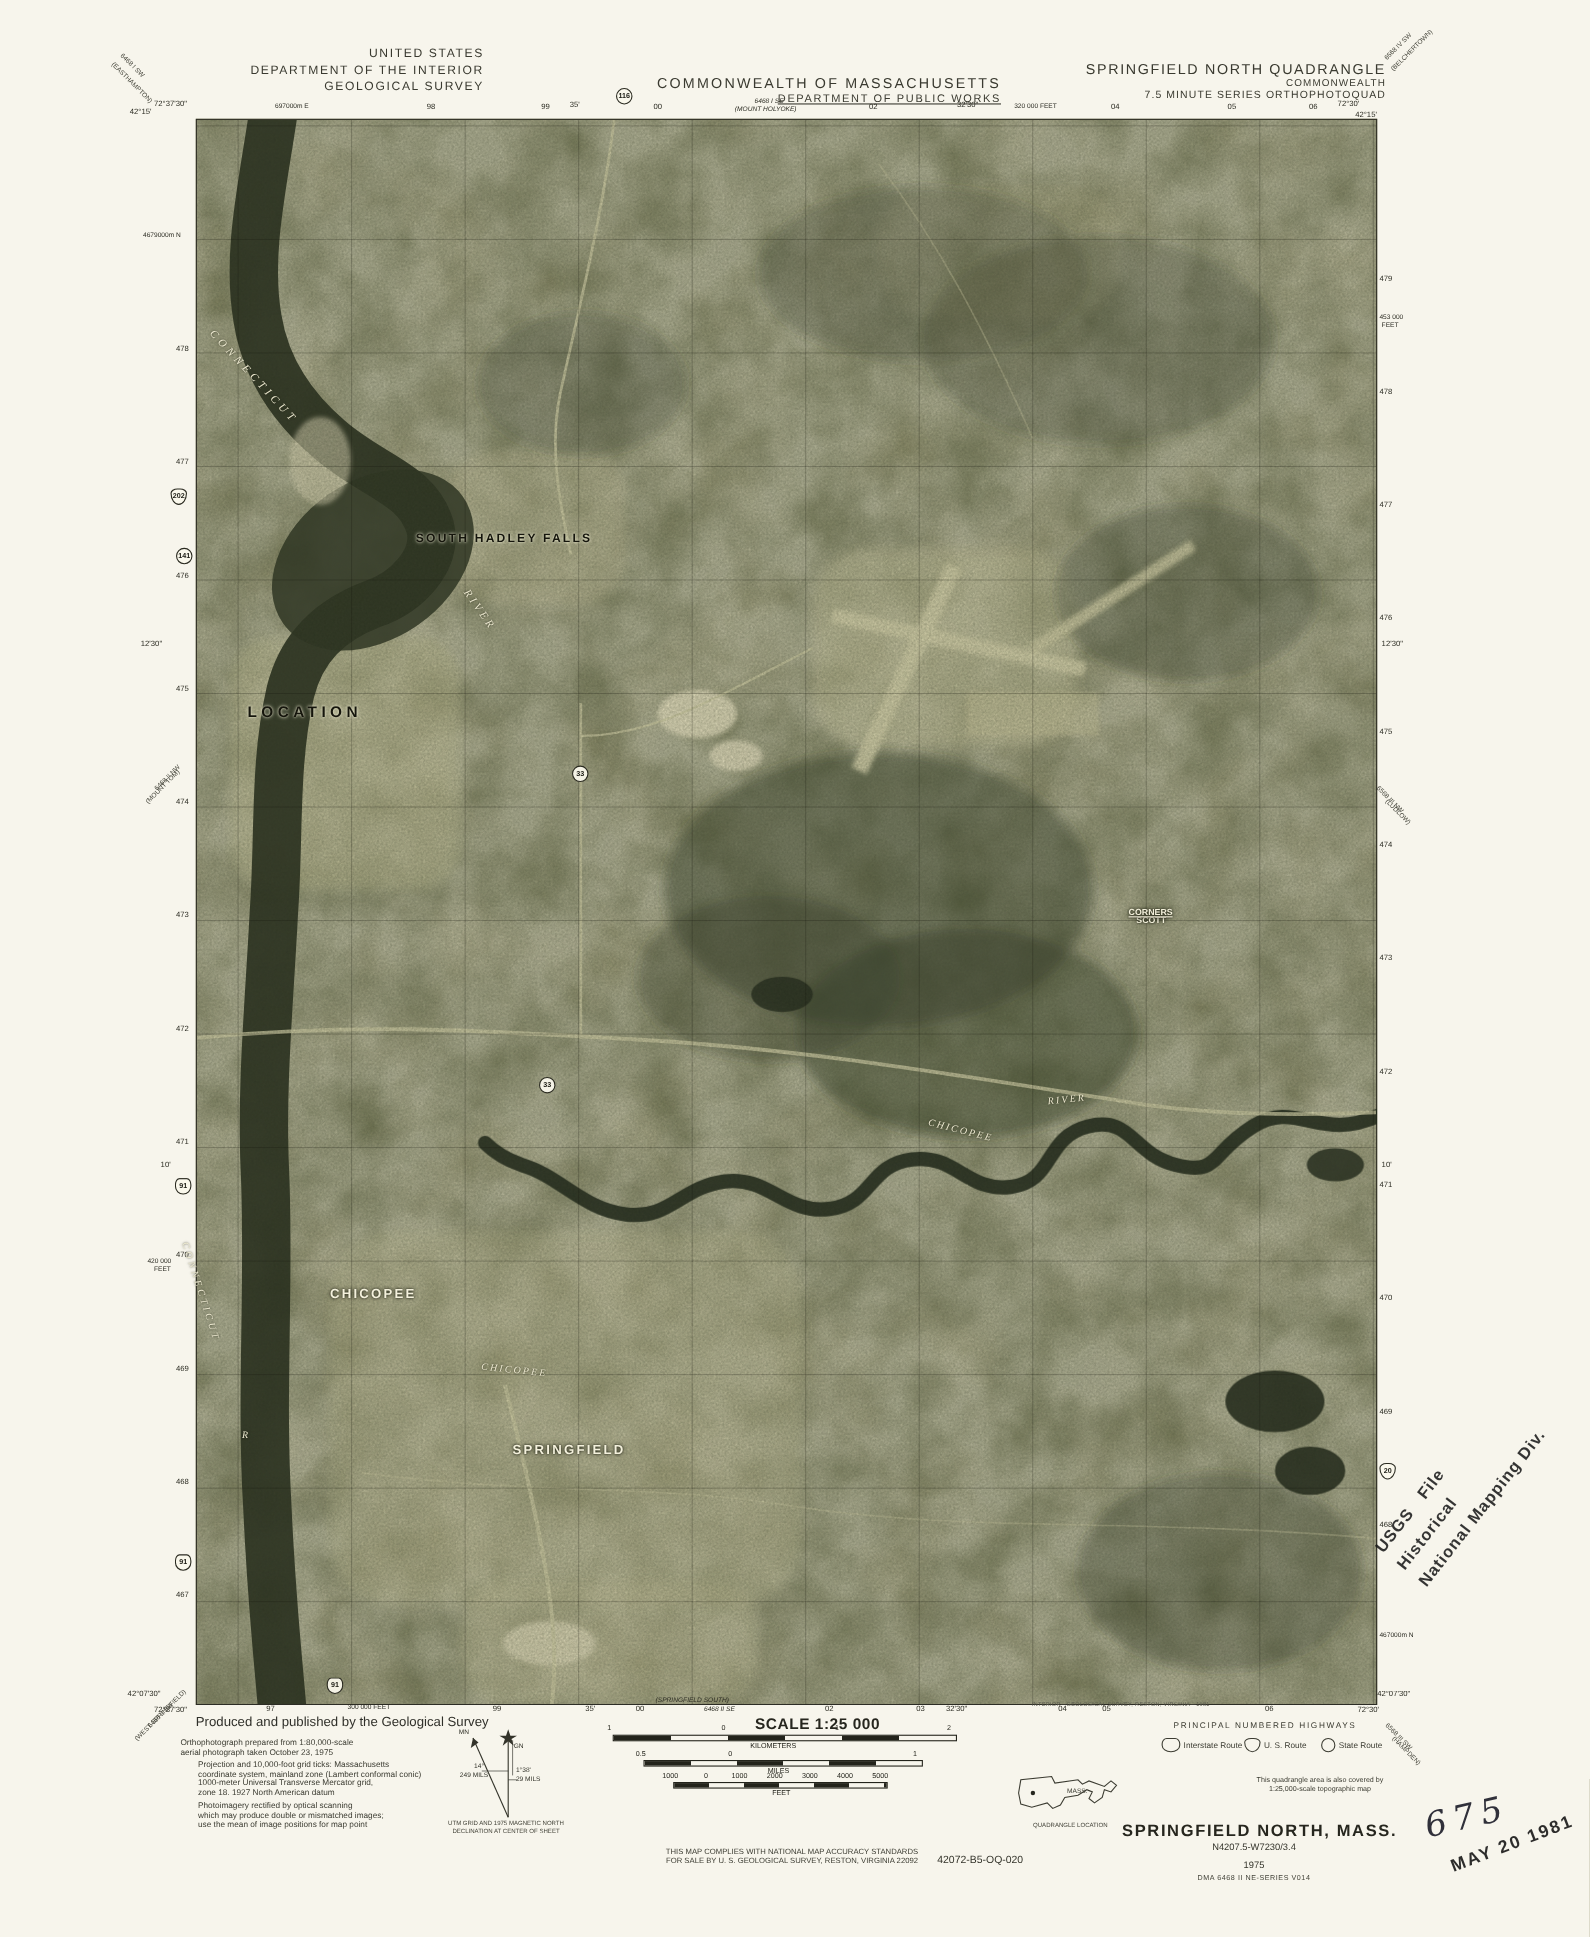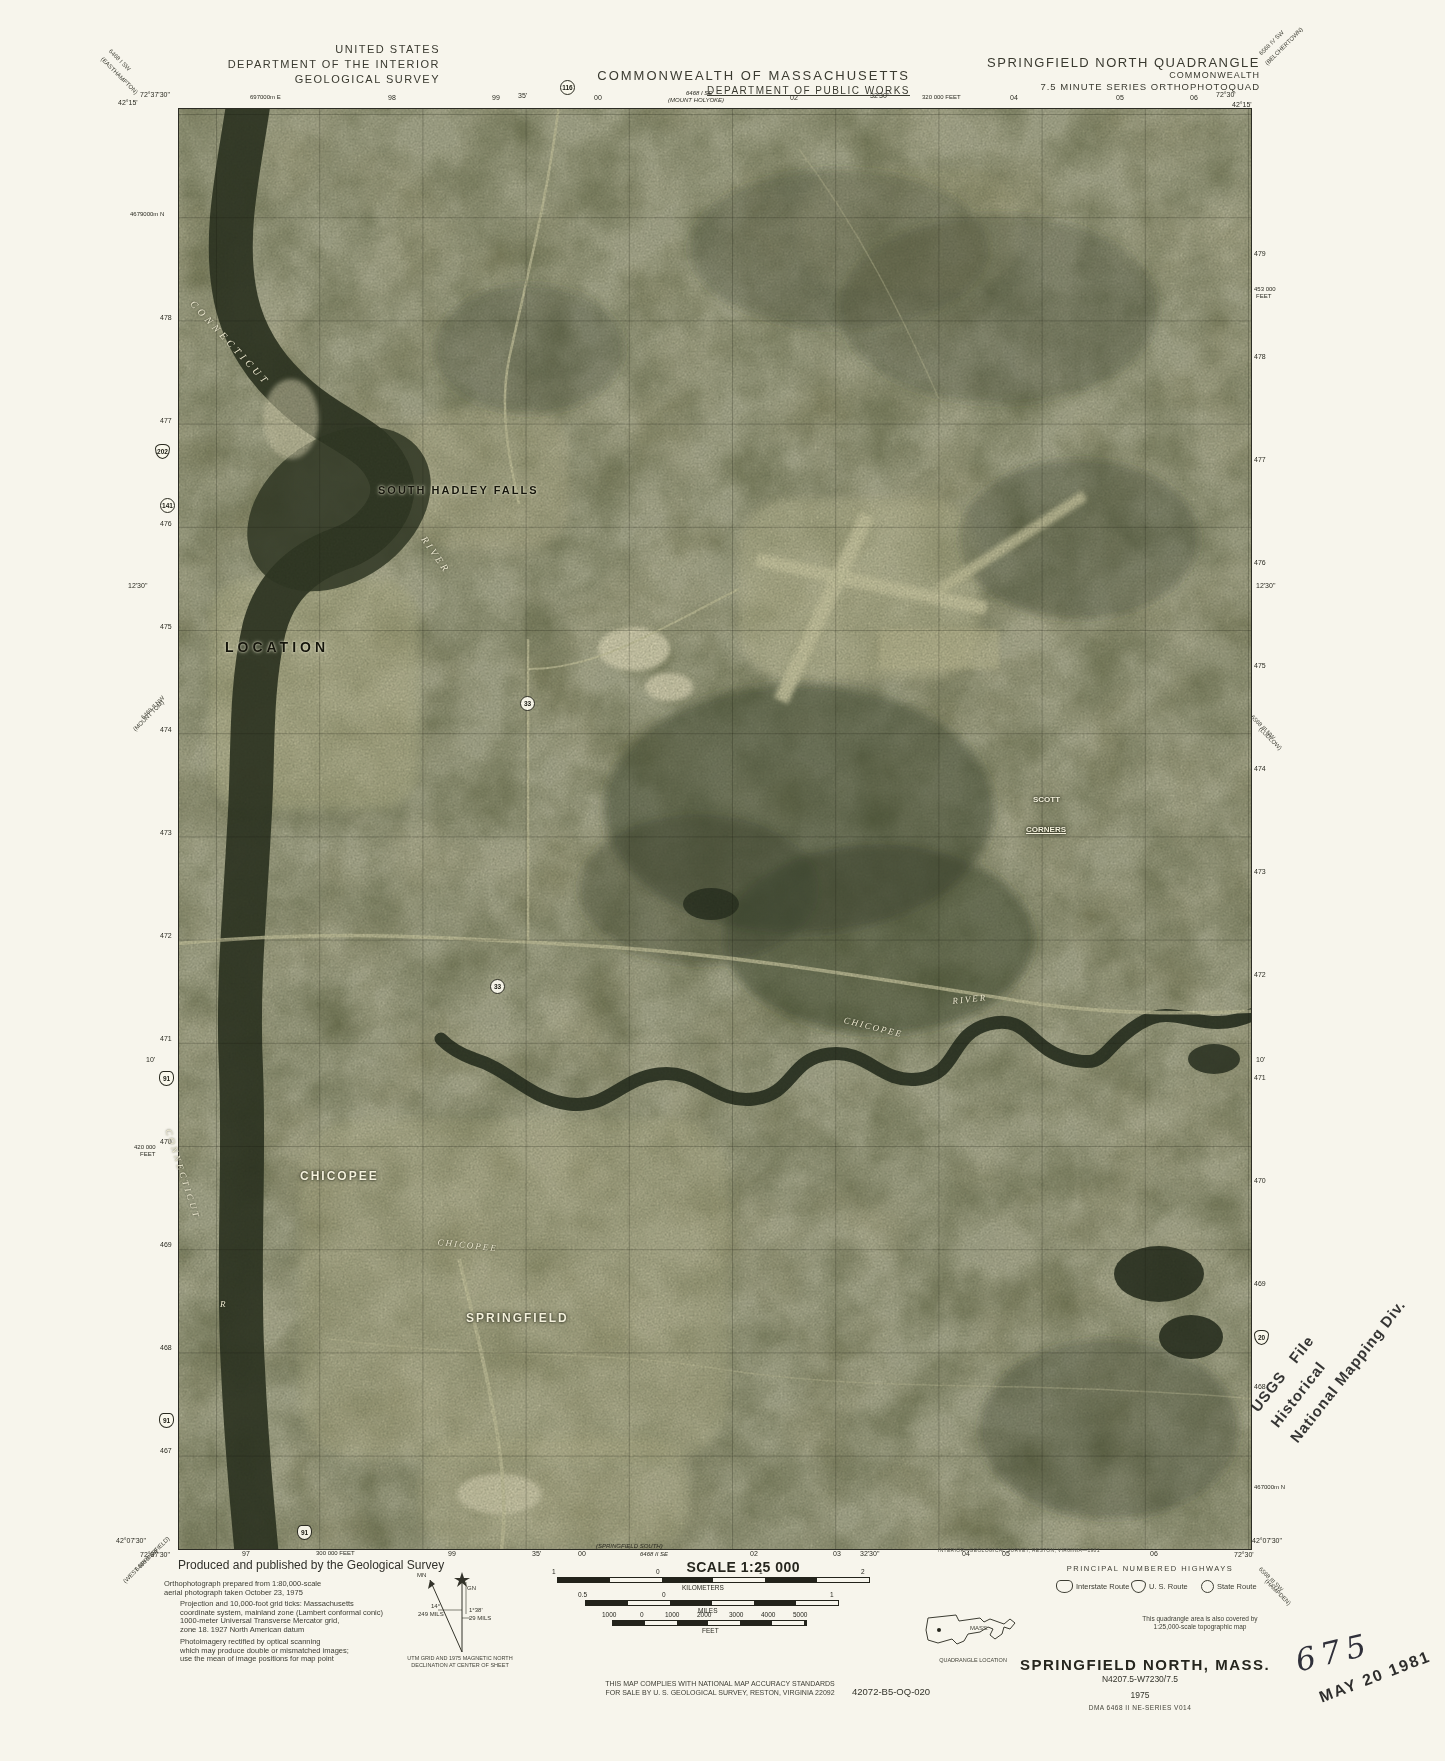--- a/index.html
+++ b/index.html
@@ -198,21 +198,21 @@
   <svg class="svgbox" style="left:922px;top:1608px;" width="100" height="48">
     <path d="M4,22 L6,10 L34,7 L37,13 L58,10 L62,14 L68,11 L82,16 L88,11 L93,15 L88,21 L82,19 L80,26 L73,31 L68,27 L71,21 L66,19 L58,24 L46,26 L42,33 L35,36 L30,31 L16,35 L6,32 Z" fill="none" stroke="#3c3c32" stroke-width="1"></path>
     <circle cx="17" cy="22" r="2" fill="#26261e"></circle>
     <text x="48" y="22" font-size="6" fill="#3c3c32" font-family="Liberation Sans, sans-serif">MASS.</text>
   </svg>
   <div id="quad-loc-caption">QUADRANGLE LOCATION</div>
   <div id="covered">This quadrangle area is also covered by
 1:25,000-scale topographic map</div>
 
   <div id="quad-title">SPRINGFIELD NORTH, MASS.</div>
-  <div id="quad-code">N4207.5-W7230/7.5</div>
+  <div id="quad-code">N4207.5-W7230/3.4</div>
   <div id="quad-year">1975</div>
   <div id="quad-dma">DMA 6468 II NE-SERIES V014</div>
 
   <div id="hist-stamp"><span>USGS   File</span>
 <span>Historical</span>
 <span>National Mapping Div.</span></div>
   <div id="stamp-675">675</div>
   <div id="stamp-date">MAY 20 1981</div>
 
 <span class="abs tick" style="left: 140px; top: 91px;">72°37'30"</span>
@@ -290,21 +290,21 @@
     <span class="abs diag" style="left: 140px; top: 716px; transform: rotate(-45deg);">6468 II NW</span>
     <span class="abs diag" style="left: 132px; top: 728px; transform: rotate(-45deg);">(MOUNT TOM)</span>
     <span class="abs diag" style="left: 1254px; top: 714px; transform: rotate(45deg);">6568 III NW</span>
     <span class="abs diag" style="left: 1262px; top: 726px; transform: rotate(45deg);">(LUDLOW)</span>
     <span class="abs diag" style="left: 134px; top: 1568px; transform: rotate(-45deg);">6468 II SW</span>
     <span class="abs diag" style="left: 122px; top: 1580px; transform: rotate(-45deg);">(WEST SPRINGFIELD)</span>
     <span class="abs diag" style="left: 1262px; top: 1566px; transform: rotate(45deg);">6568 III SW</span>
     <span class="abs diag" style="left: 1268px; top: 1578px; transform: rotate(45deg);">(HAMPDEN)</span>
     <span class="abs place" style="left: 378px; top: 484px; font-size: 11px; letter-spacing: 2px;">SOUTH HADLEY FALLS</span>
     <span class="abs place" style="left: 225px; top: 640px; font-size: 14px; letter-spacing: 4px;">LOCATION</span>
-    <span class="abs place-w" style="left: 1033px; top: 796px; font-size: 8px; text-align: center;">SCOTT</span>
+    <span class="abs place-w" style="left: 1033px; top: 833px; font-size: 8px; text-align: center;">SCOTT</span>
     <span class="abs place-w" style="left: 1026px; top: 826px; font-size: 8px; text-decoration: underline;">CORNERS</span>
     <span class="abs place-w" style="left: 300px; top: 1170px; font-size: 12px; letter-spacing: 2px;">CHICOPEE</span>
     <span class="abs place-w" style="left: 466px; top: 1312px; font-size: 12px; letter-spacing: 2px;">SPRINGFIELD</span>
     <span class="abs water" style="left: 196px; top: 298px; font-size: 10px; letter-spacing: 4px; transform: rotate(47deg);">CONNECTICUT</span>
     <span class="abs water" style="left: 428px; top: 534px; font-size: 10px; letter-spacing: 3px; transform: rotate(55deg);">RIVER</span>
     <span class="abs water" style="left: 172px; top: 1128px; font-size: 9px; letter-spacing: 3px; transform: rotate(72deg);">CONNECTICUT</span>
     <span class="abs water" style="left: 220px; top: 1300px; font-size: 9px;">R</span>
     <span class="abs water" style="left: 438px; top: 1238px; font-size: 9px; letter-spacing: 2px; transform: rotate(6deg);">CHICOPEE</span>
     <span class="abs water" style="left: 952px; top: 997px; font-size: 9px; letter-spacing: 2px; transform: rotate(-6deg);">RIVER</span>
     <span class="abs water" style="left: 845px; top: 1016px; font-size: 9px; letter-spacing: 2px; transform: rotate(14deg);">CHICOPEE</span>

